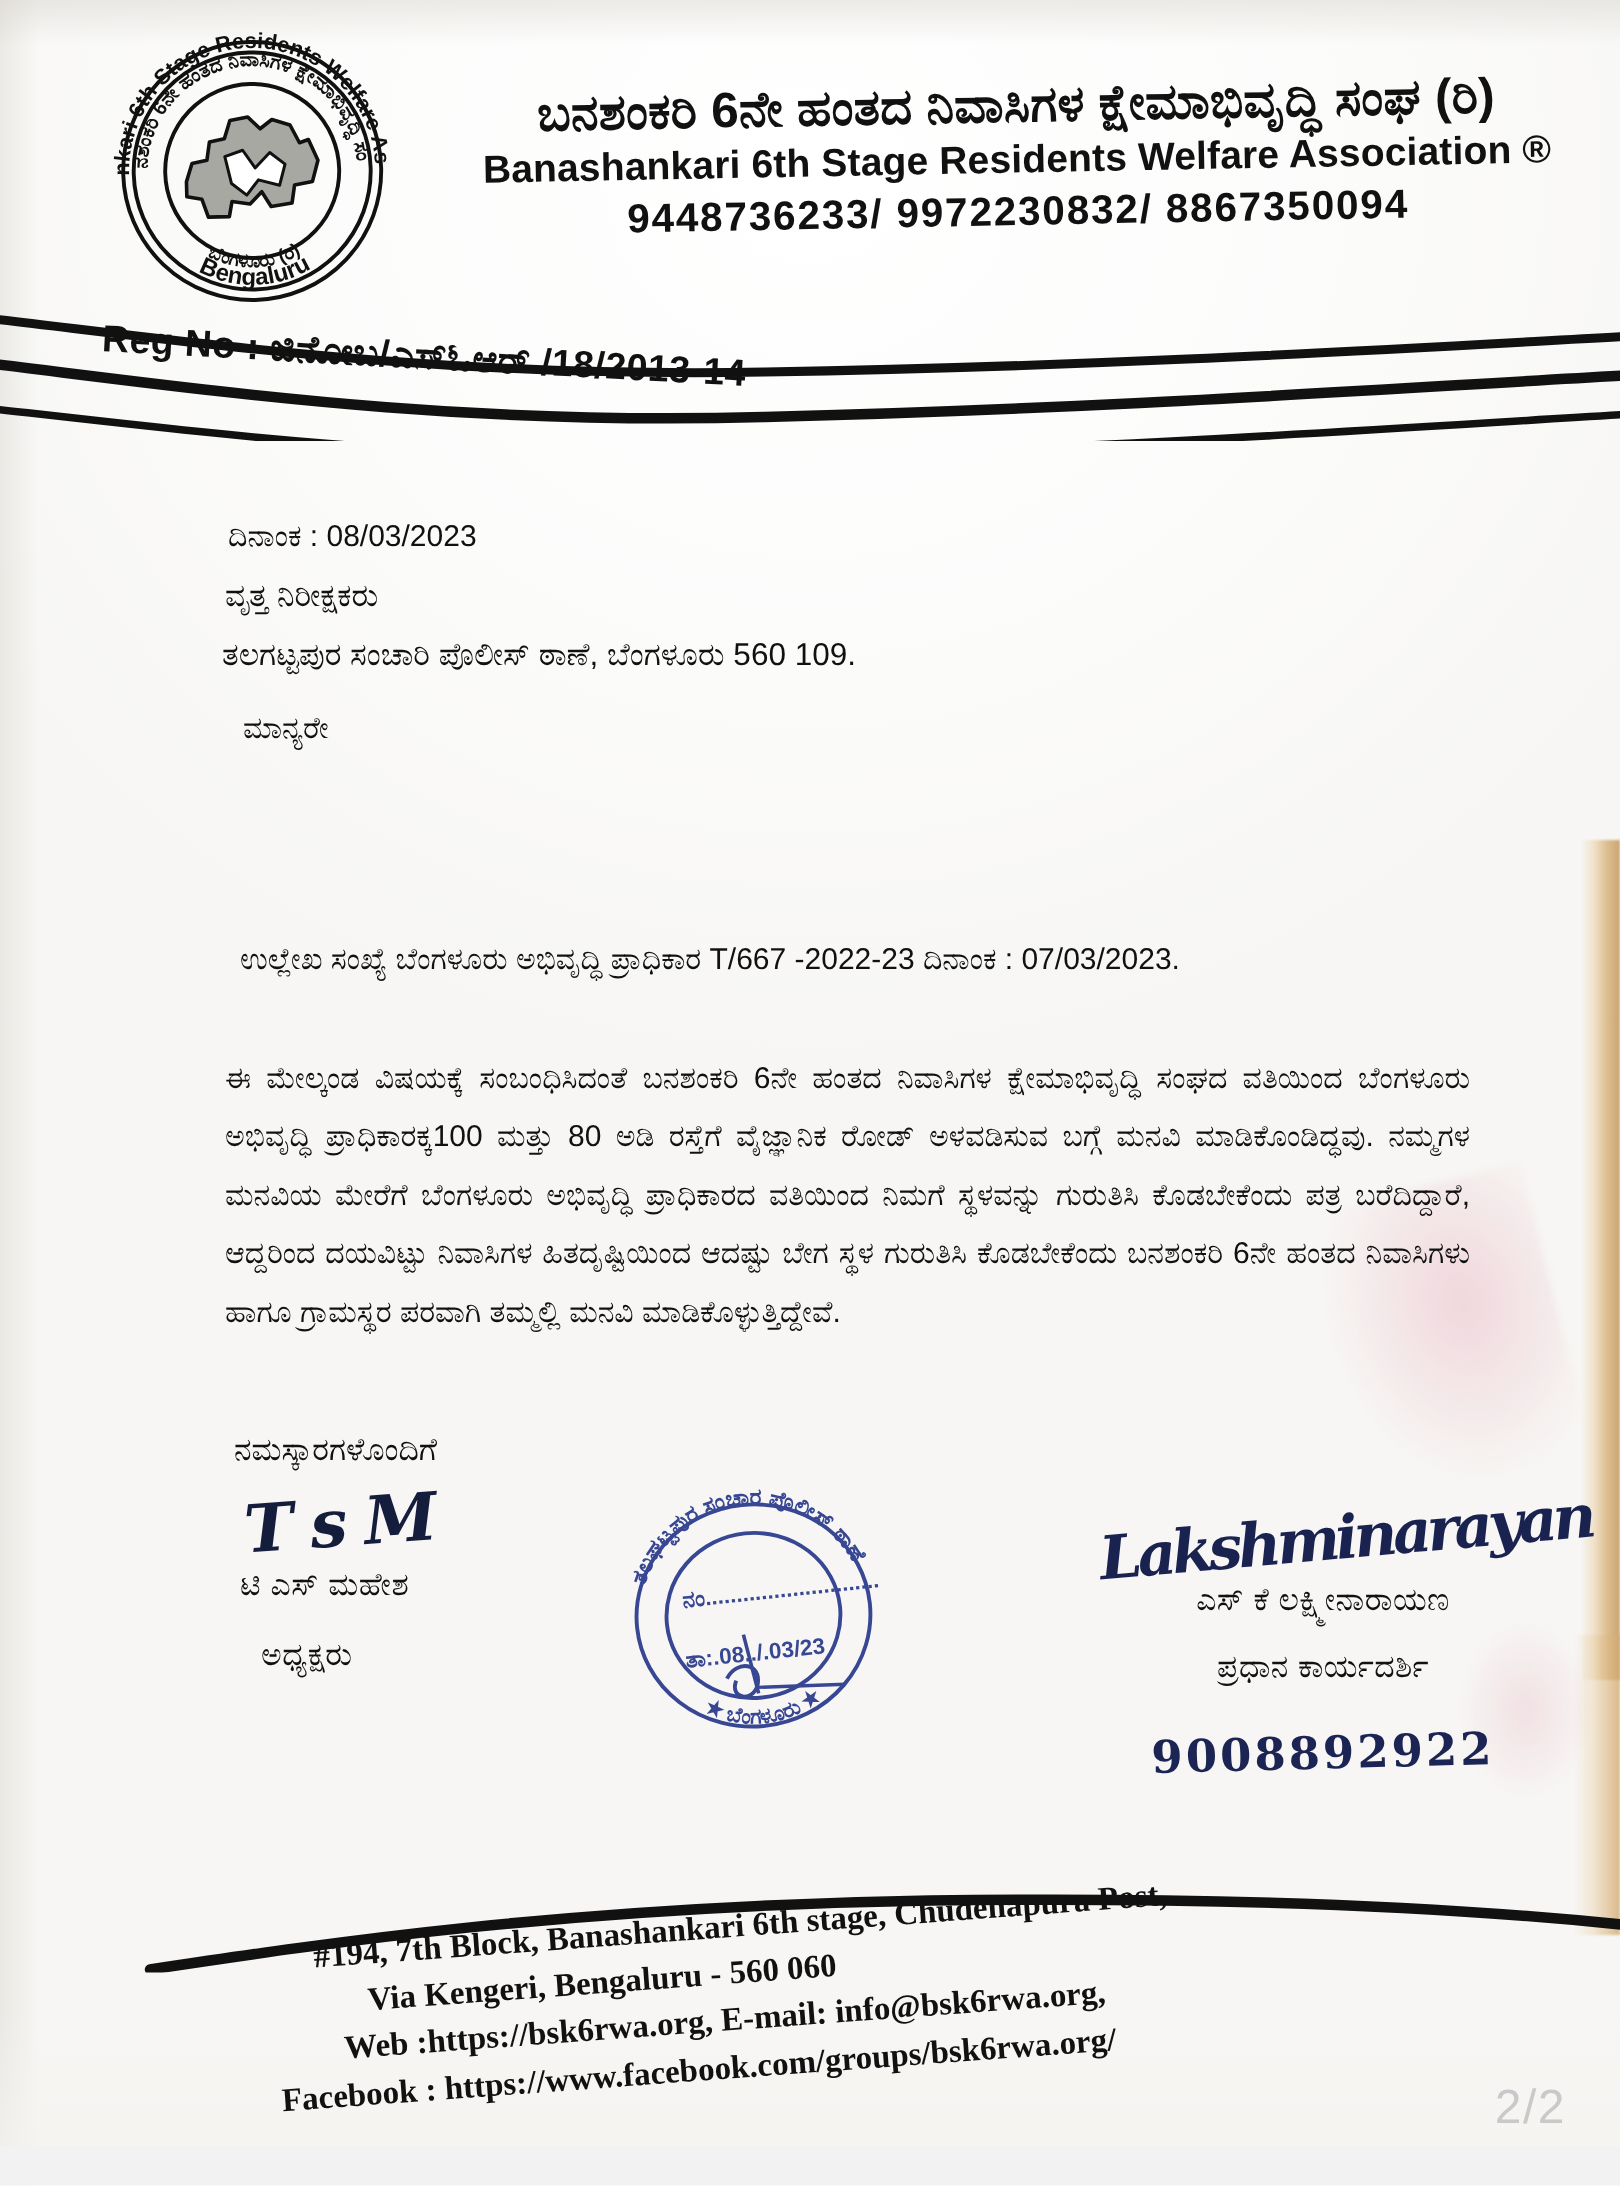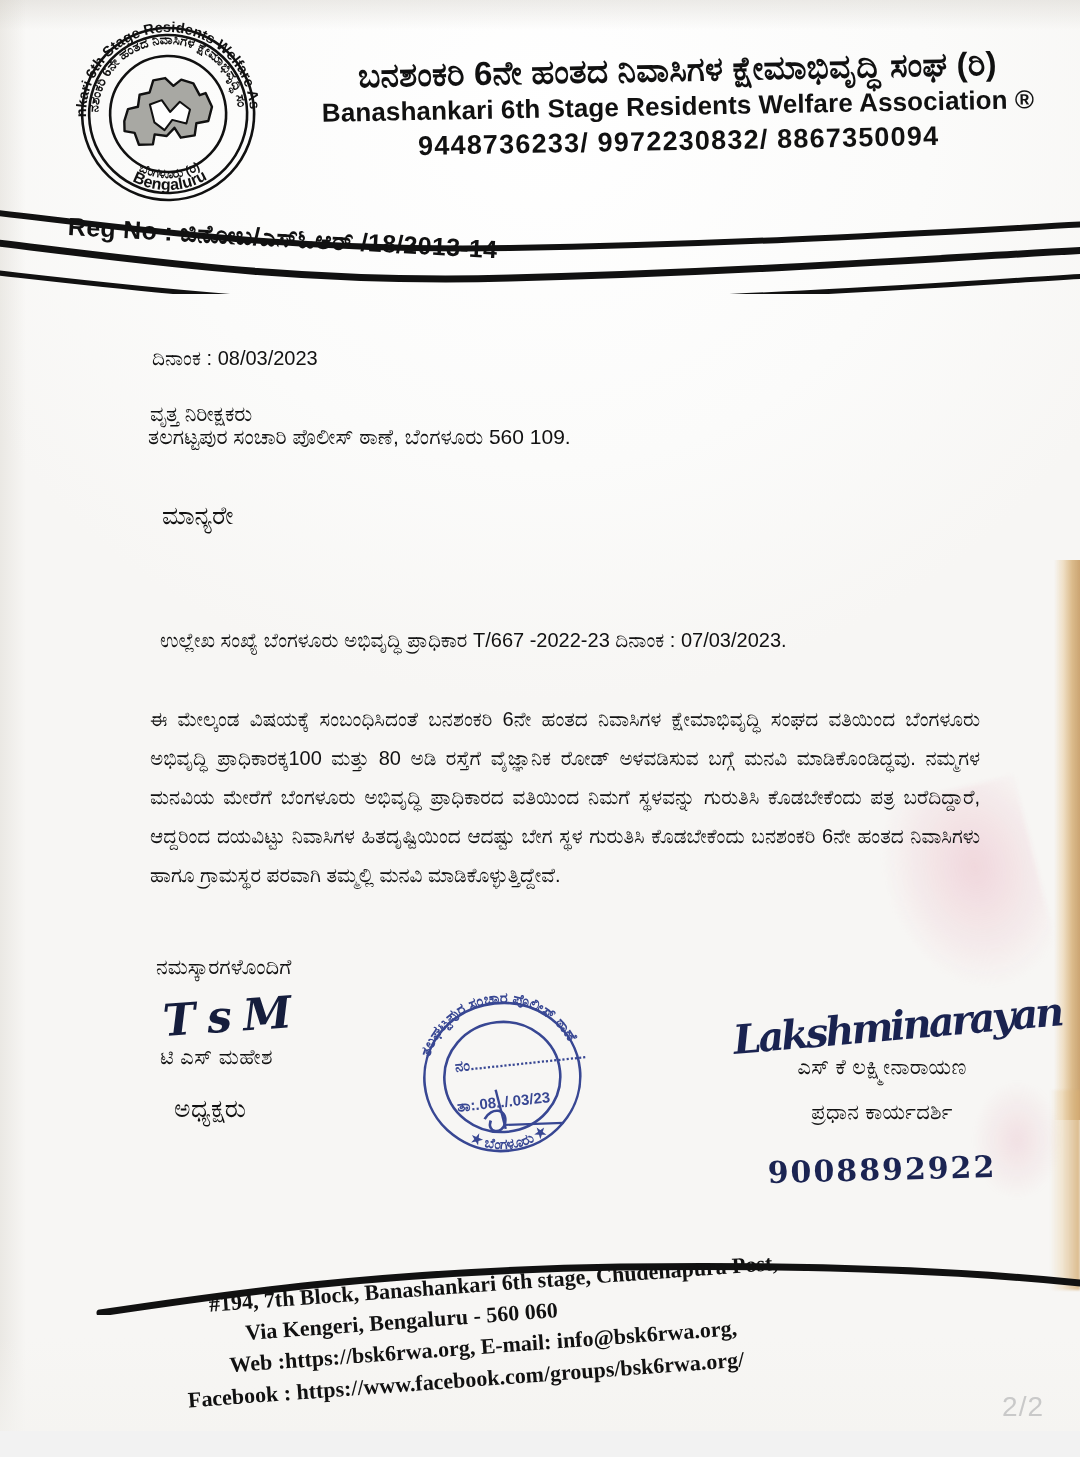--- a/index.html
+++ b/index.html
@@ -81,23 +81,23 @@
 
   
   #body{
     position:absolute;left:0;top:300px;width:1080px;height:960px;
     font-size:20.5px;line-height:1.85;
   }
   .ln{position:absolute;white-space:nowrap;}
   .blk{position:absolute;}
 
   .date-line{left:152px;top:40px;font-size:20px;}
-  .to-1{left:150px;top:95px;font-size:21px;}
+  .to-1{left:150px;top:79px;font-size:21px;}
   .to-2{left:148px;top:118px;font-size:21px;}
-  .salut{left:162px;top:168px;font-size:25px;margin-top:24px;}
+  .salut{left:162px;top:168px;font-size:20px;}
 
   .subj{left:152px;top:232px;width:860px;font-size:20px;line-height:1.75;white-space:normal;}
   .subj .i2{display:block;padding-left:52px;}
 
   .refline{left:160px;top:322px;font-size:20px;}
 
   .para{
     left:150px;top:400px;width:830px;font-size:20px;line-height:1.95;
     text-align:justify;white-space:normal;
   }
@@ -110,21 +110,21 @@
 
   .sig-ink{color:#131c38;display:block;}
   .sig-script-l{
     font-family:"DejaVu Serif","Liberation Serif",serif;
     font-style:italic;font-size:44px;font-weight:700;
     color:#151d3c;letter-spacing:-2px;
     transform:rotate(-4deg);transform-origin:left bottom;
     margin-left:4px;height:56px;
   }
   .sig-name{font-size:21px;margin-top:2px;letter-spacing:.4px;}
-  .sig-title{font-size:25px;margin-top:8px;margin-left:14px;letter-spacing:.4px;}
+  .sig-title{font-size:21px;margin-top:8px;margin-left:14px;letter-spacing:.4px;}
 
   .sig-script-r{
     font-family:"DejaVu Serif","Liberation Serif",serif;
     font-style:italic;font-size:40px;font-weight:700;
     color:#1a2350;letter-spacing:-3px;
     transform:rotate(-5deg);height:58px;
   }
   .sig-name-r{font-size:21px;letter-spacing:.3px;}
   .sig-title-r{font-size:21px;margin-top:6px;letter-spacing:.3px;}
   .sig-phone-r{
@@ -148,21 +148,21 @@
     font-weight:700;font-size:22px;line-height:1.42;
     transform:rotate(-4.2deg);transform-origin:left top;
   }
   .foot-text .l1{display:block;padding-left:58px;}
   .foot-text .l2{display:block;padding-left:92px;}
   .foot-text .l3{display:block;padding-left:74px;}
   .foot-text .l4{display:block;padding-left:30px;}
 
   .page-num{
     position:absolute;right:36px;bottom:34px;
-    font-size:28px;color:#c9c9c9;font-weight:400;letter-spacing:1px;margin-top:44px;
+    font-size:32px;color:#c9c9c9;font-weight:400;letter-spacing:1px;margin-top:44px;
   }
   .bottom-bar{position:absolute;left:0;bottom:0;width:1080px;height:26px;background:#f2f2f2;}
 </style>
 </head>
 <body>
 
 <div id="page">
 
   <div class="shade top"></div>
   <div class="shade left"></div>

